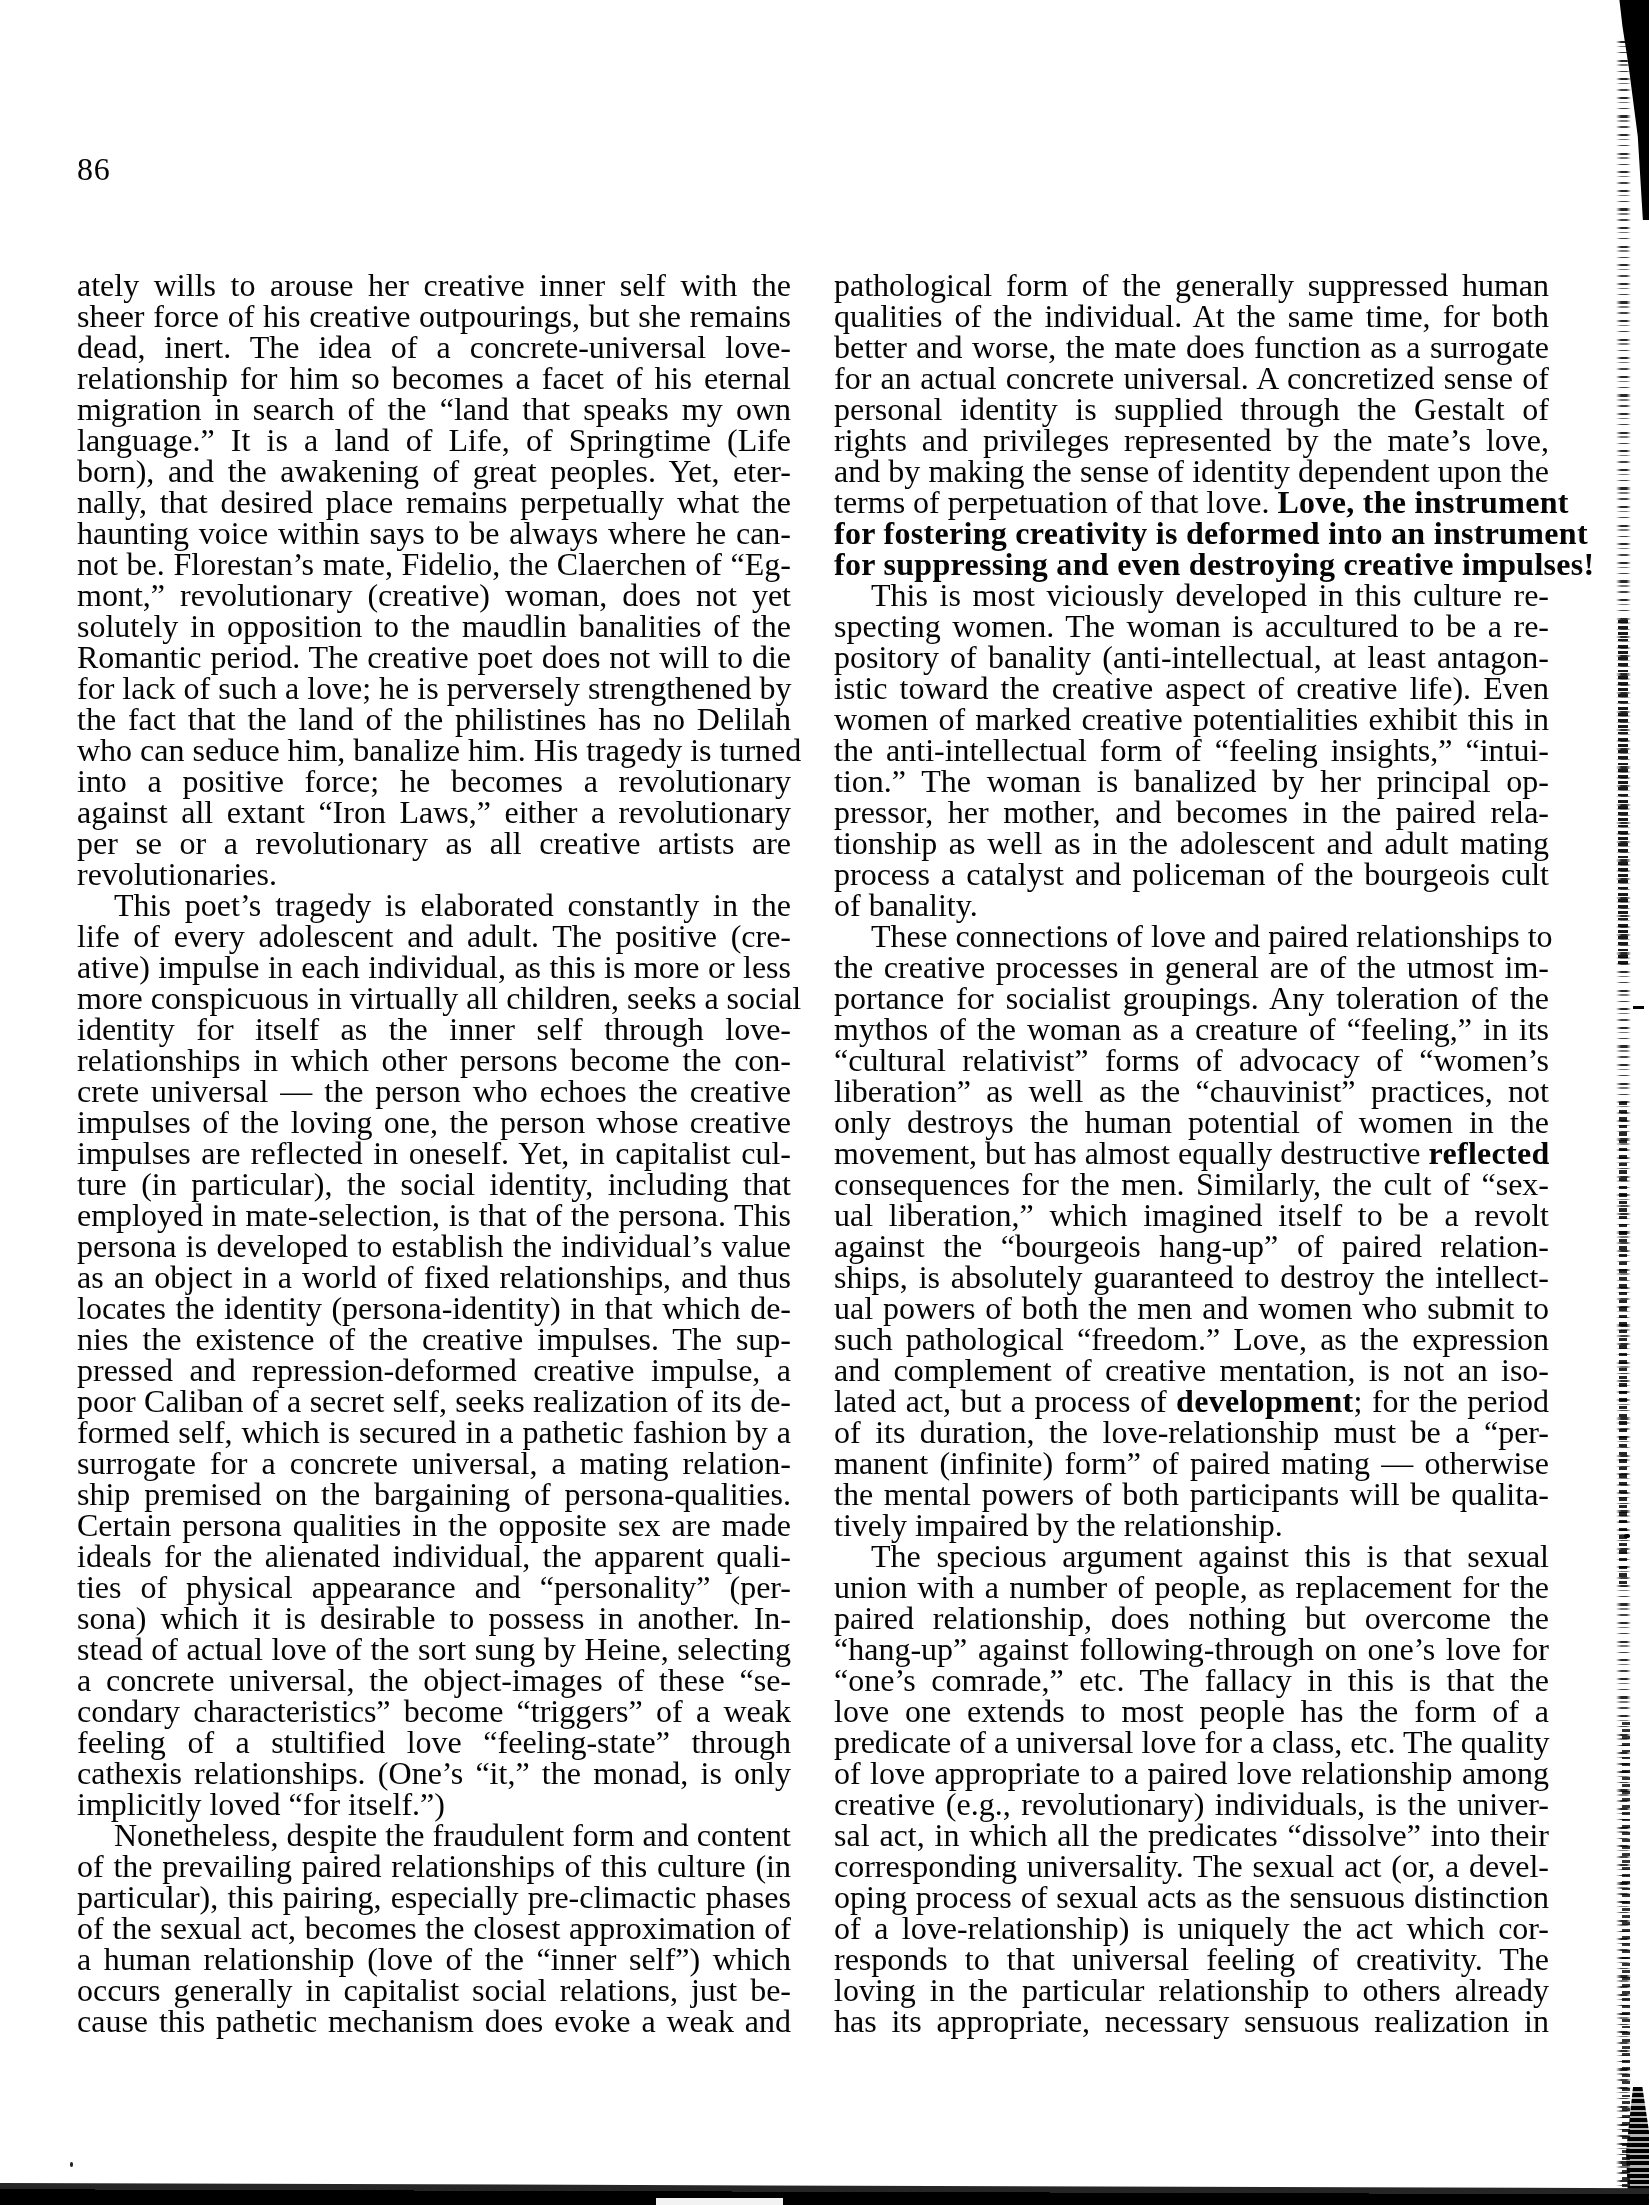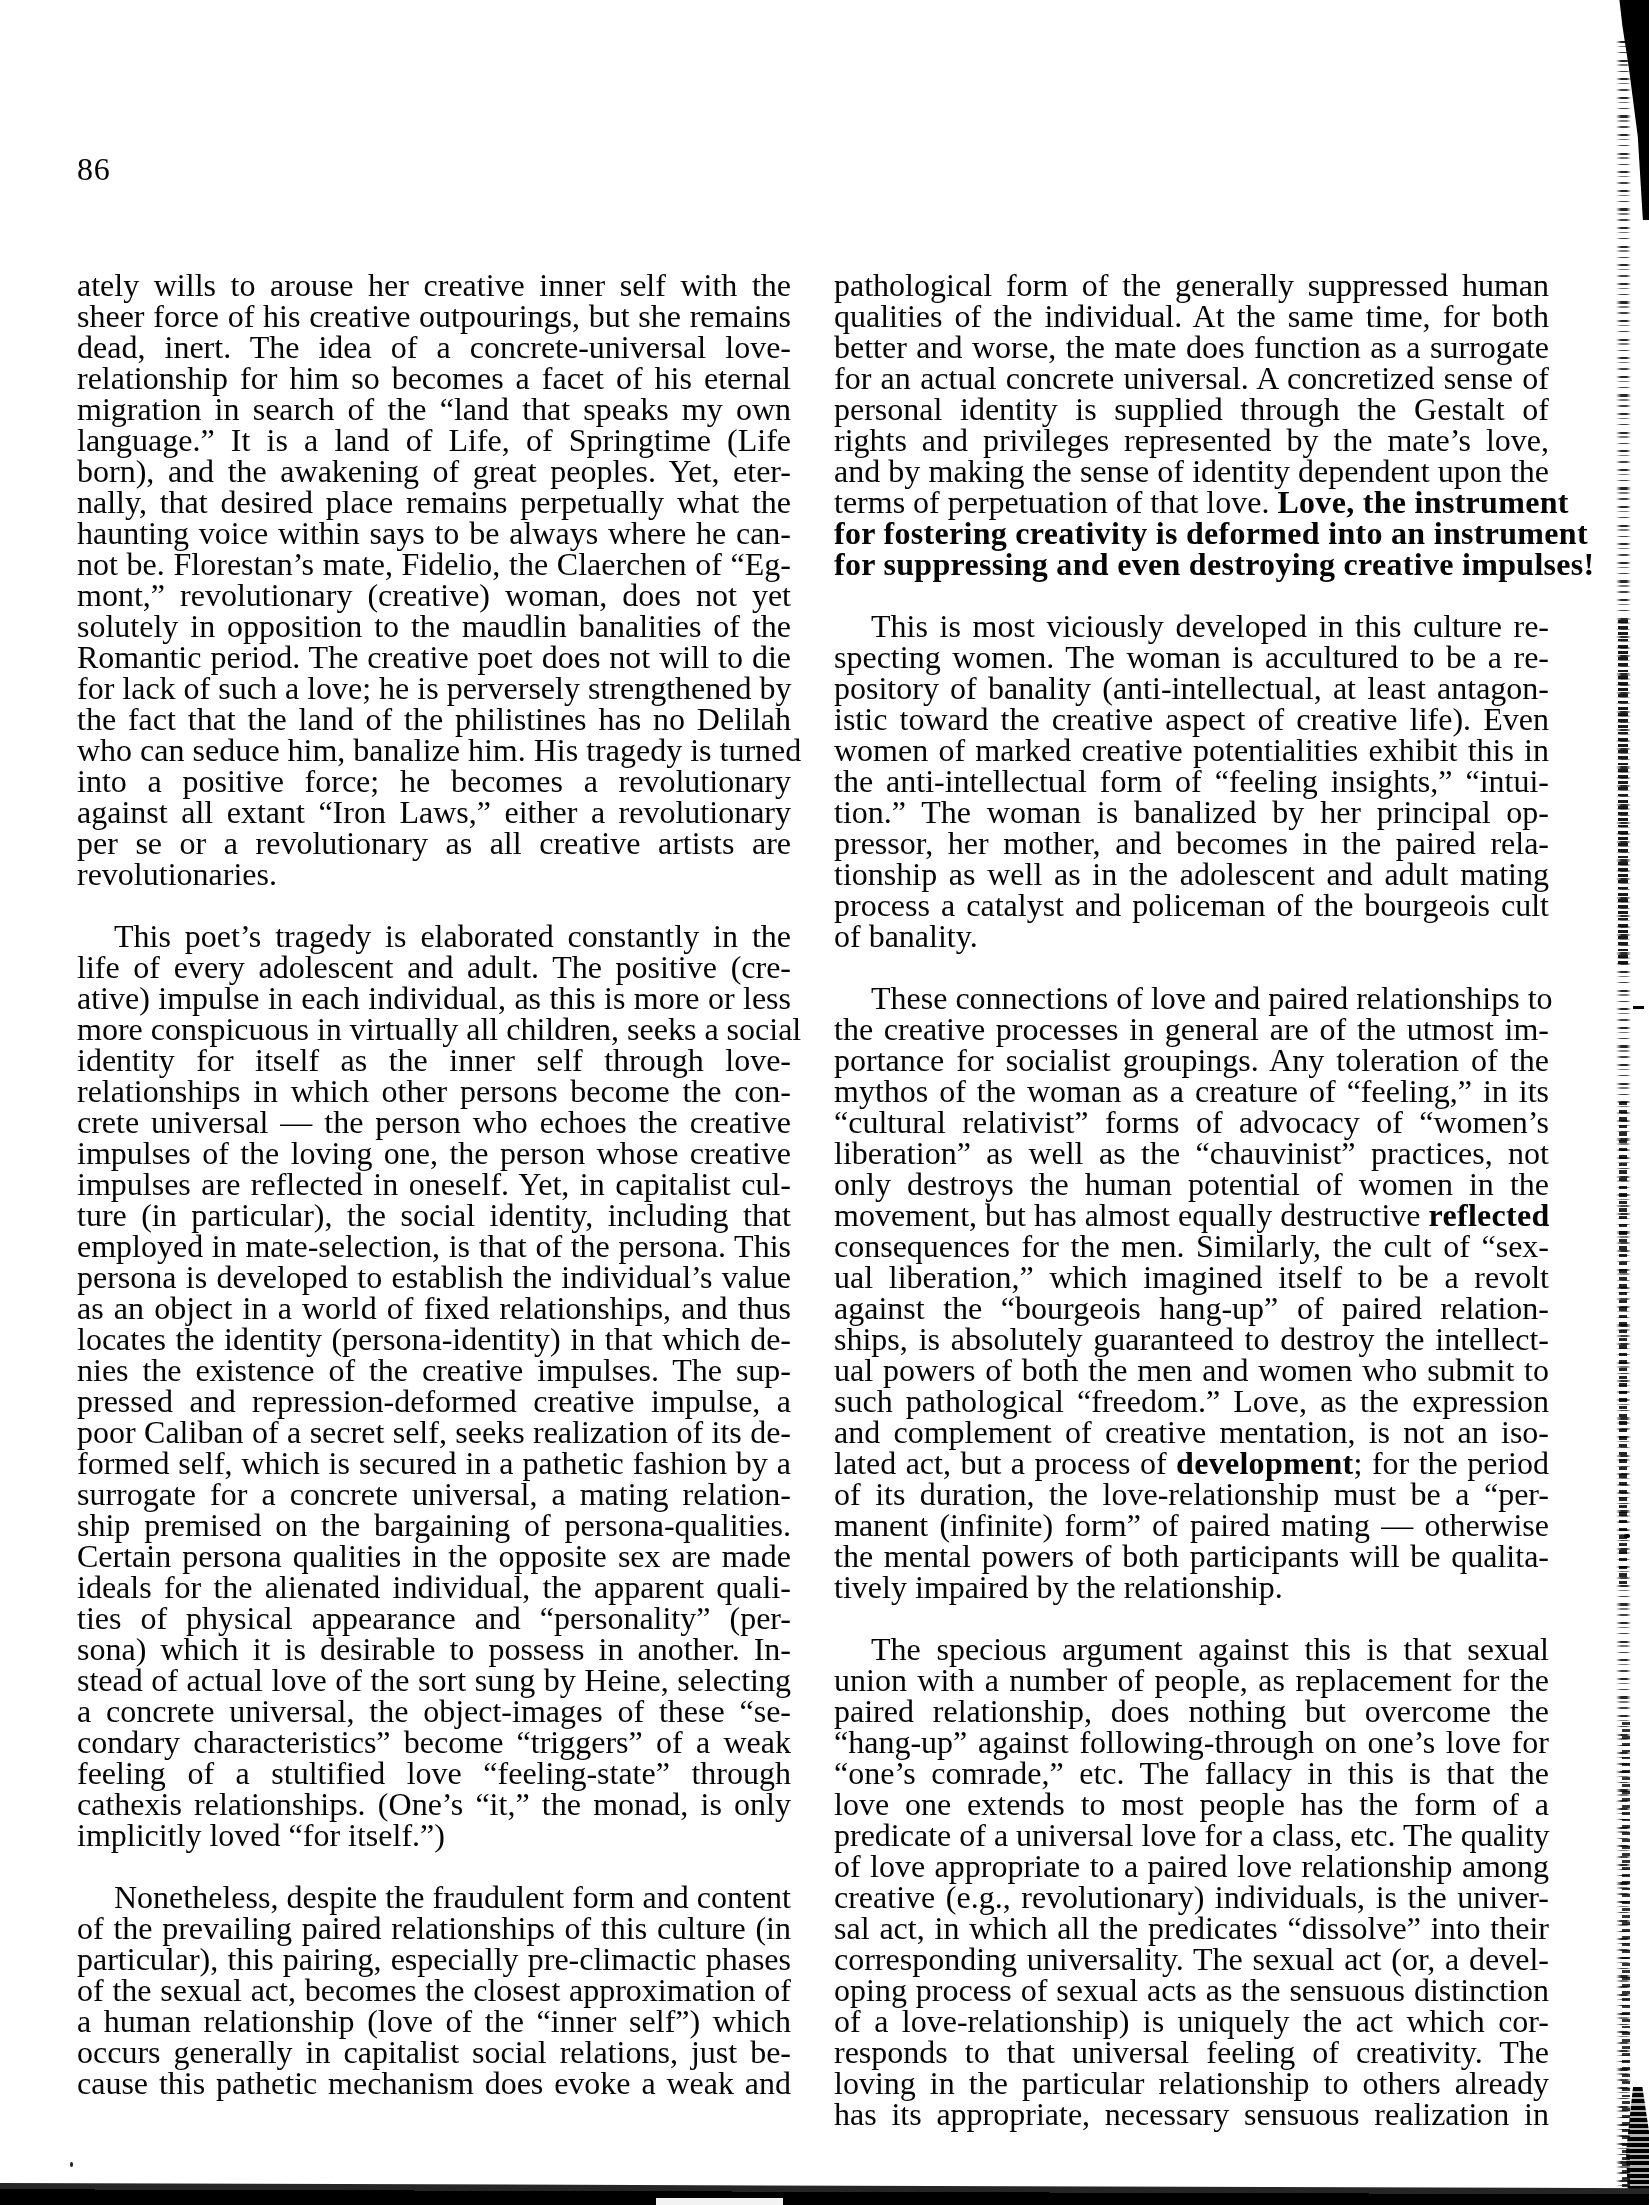--- a/index.html
+++ b/index.html
@@ -25,21 +25,21 @@
   }
   .column {
     position: absolute;
     top: 270px;
     font-size: 32px;
     line-height: 31px;
     text-rendering: optimizeLegibility;
   }
   .col-left  { left: 77px;  width: 714px; }
   .col-right { left: 834px; width: 715px; }
-  .paragraph + .paragraph { margin-top: 31px; }
+  .paragraph + .paragraph { }
   .line {
     text-align: justify;
     text-align-last: justify;
     height: 31px;
     overflow: visible;
     white-space: nowrap;
   }
   .line.flush { text-align-last: left; }
   .line.indent { text-indent: 37px; }
   .line b { font-weight: 700; letter-spacing: 0.3px; }

